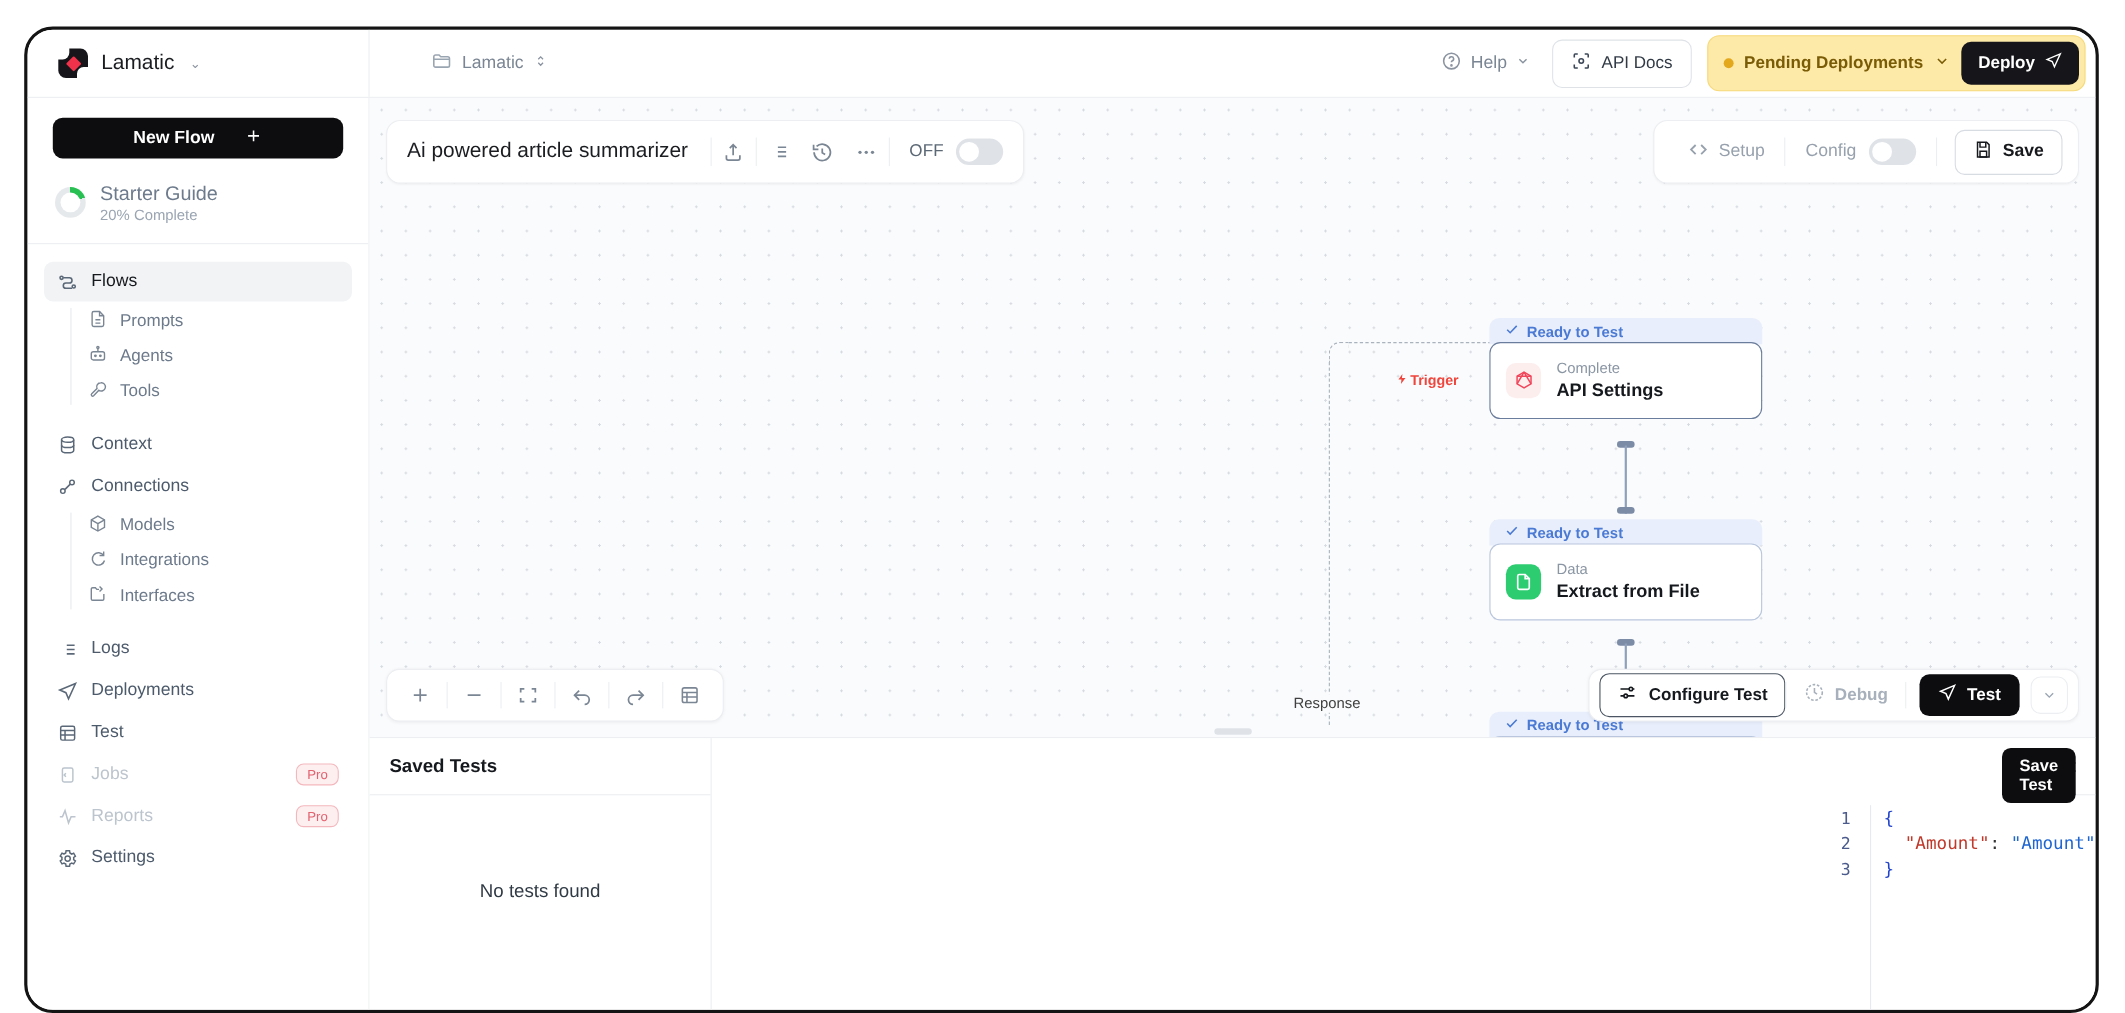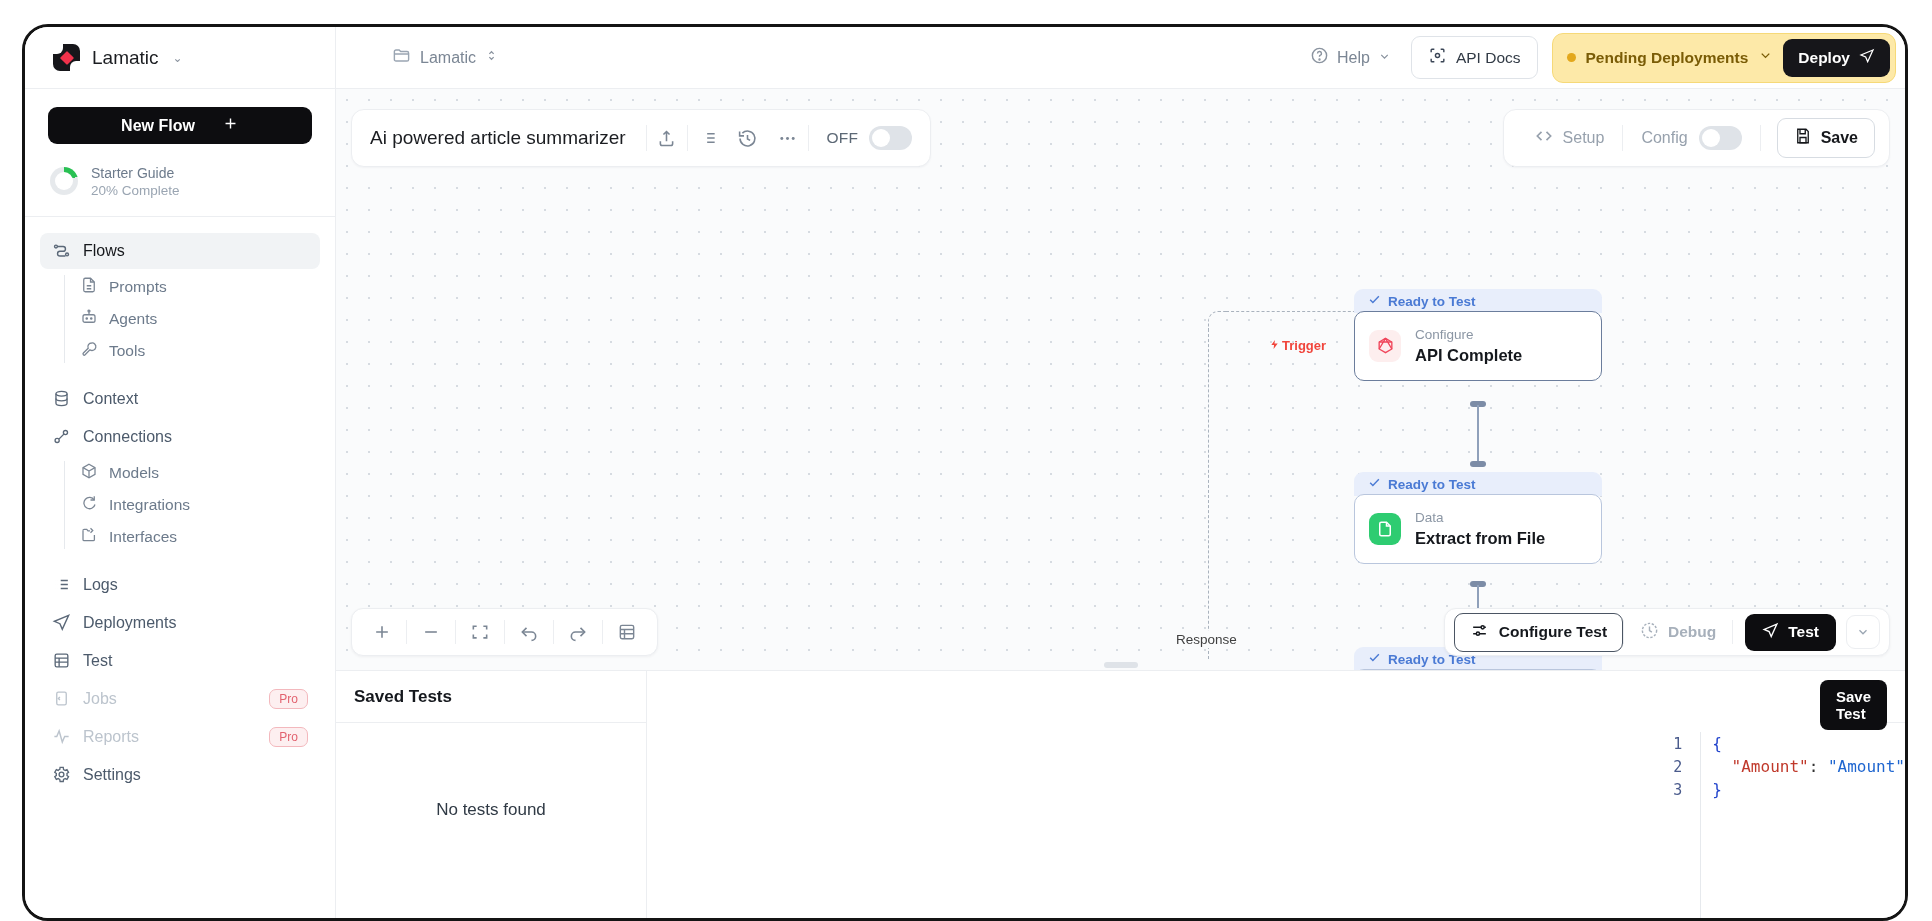--- a/index.html
+++ b/index.html
@@ -139,21 +139,21 @@
   }
   .ring {
     width: 28px; height: 28px; border-radius: 50%;
     background: conic-gradient(#29c053 0 20%, #e6e9ec 20% 100%);
     position: relative; flex: 0 0 28px;
   }
   .ring::after {
     content: ""; position: absolute; inset: 5px;
     background: #fff; border-radius: 50%;
   }
-  .guide-title { font-size: 14px; color: #6d7b8c; line-height: 1.35; }
+  .guide-title { font-size: 18px; color: #6d7b8c; line-height: 1.35; }
   .guide-sub { font-size: 13.5px; color: #9aa5b2; }
 
   .navsep { height: 1px; background: #eceef1; margin: 18px -15px 12px -15px; }
 
   .nav { padding-top: 4px; }
   .nav-item {
     display: flex; align-items: center; gap: 12px;
     height: 36px; padding: 0 12px;
     border-radius: 8px;
     color: #4c5a6b; font-size: 16px;
@@ -753,22 +753,22 @@
             <span>Ready to Test</span>
           </div>
           <div class="node-box sel">
             <div class="node-icon" style="background:#fdeeee;">
               <svg width="19" height="19" viewBox="0 0 24 24" fill="none" stroke="#f0455a" stroke-width="1.7">
                 <path d="M12 3l8 4.6v8.8L12 21l-8-4.6V7.6z"></path>
                   <path d="M12 3L4 16.4M12 3l8 13.4M4 7.6h16"></path>
               </svg>
             </div>
             <div>
-              <div class="node-kind">Configure</div>
-              <div class="node-title">API Complete</div>
+              <div class="node-kind">Complete</div>
+              <div class="node-title">API Settings</div>
             </div>
           </div>
         </div>
         <div class="edge-cap" style="left:1134px; top:312px;"></div>
         <div class="edge-v" style="left:1141px; top:316px; height:62px;"></div>
         <div class="edge-cap" style="left:1134px; top:372px;"></div>
 
         <div class="node" style="left:1018px; top:383px;">
           <div class="node-status">
             <span>

